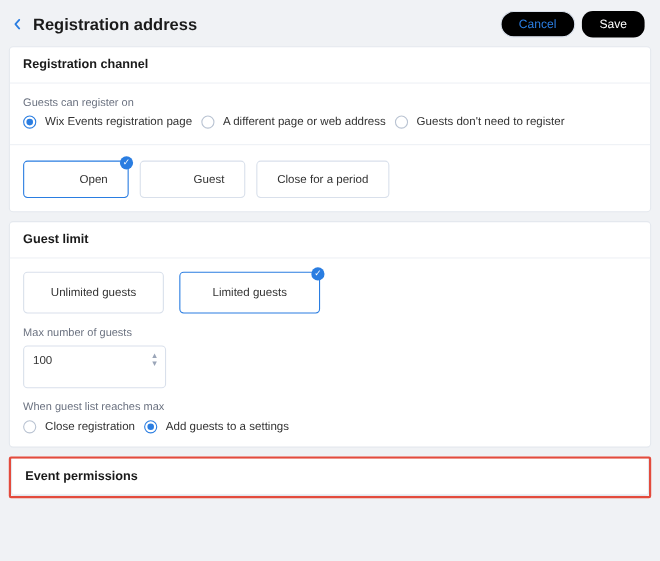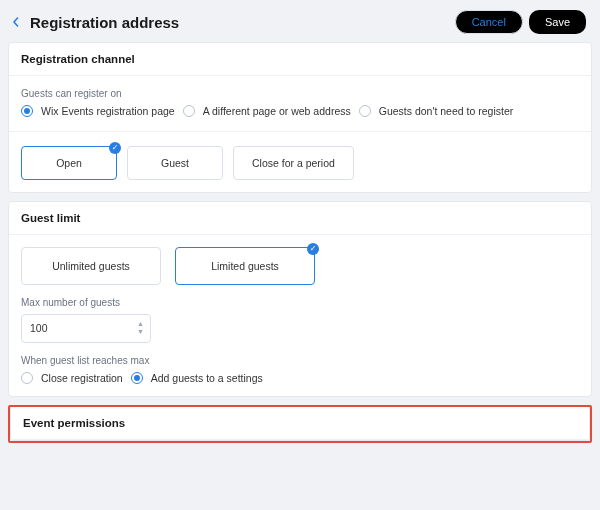--- a/index.html
+++ b/index.html
@@ -85,21 +85,21 @@
     width: 6px; height: 6px; background: #2a7de1; border-radius: 50%;
     transform: translate(-50%, -50%);
   }
   .hr { border: none; border-top: 1px solid #eef1f6; margin: 14px -12px; }
 
   .pill-row { display: flex; gap: 10px; }
   .pill {
     position: relative;
     flex: 0 0 auto;
     min-width: 96px;
-    text-align: center;
+    text-align: right;
     padding: 10px 18px;
     border: 1px solid #d9e0eb;
     border-radius: 4px;
     font-size: 10.5px;
     color: #333;
     cursor: pointer;
     background: #fff;
   }
   .pill.selected { border-color: #2a7de1; }
   .badge-check {
@@ -113,40 +113,40 @@
   .badge-check::after {
     content: "✓";
     color: #fff;
     font-size: 8px;
     line-height: 1;
   }
 
   .wide-pill-row { display: flex; gap: 14px; }
   .wide-pill {
     position: relative;
-    width: 140px;
+    width: 128px;
     text-align: center;
     padding: 12px 0;
     border: 1px solid #d9e0eb;
     border-radius: 4px;
     font-size: 10.5px;
     cursor: pointer;
     background: #fff;
   }
   .wide-pill.selected { border-color: #2a7de1; }
 
   .num-input {
     margin-top: 4px;
     width: 130px;
     display: flex;
     align-items: center;
     justify-content: space-between;
     border: 1px solid #d9e0eb;
     border-radius: 4px;
-    padding: 5px 6px 7px 8px;
+    padding: 5px 6px 17px 8px;
     font-size: 10.5px;
     color: #333;
   }
   .stepper {
     display: flex; flex-direction: column; gap: 1px;
     color: #9aa5b8;
   }
   .stepper span { font-size: 7px; line-height: 1; cursor: pointer; }
 
   .section-gap { height: 12px; }

